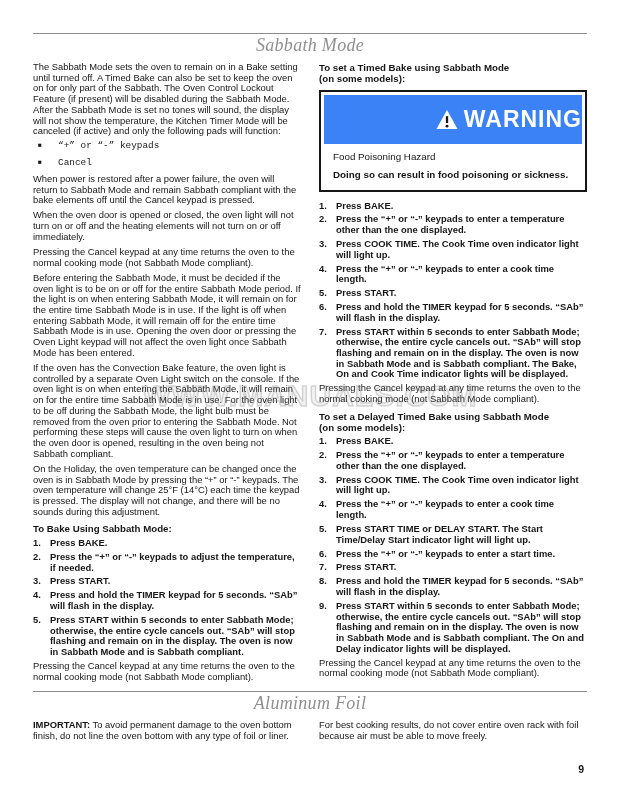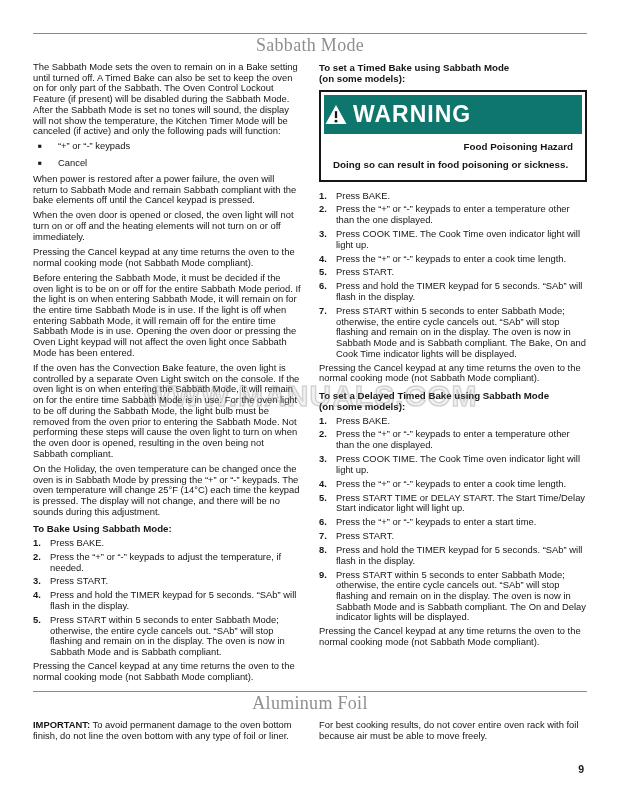--- a/index.html
+++ b/index.html
@@ -5,39 +5,39 @@
   html,body{margin:0;padding:0;}
   body{
     width:620px;height:802px;background:#ffffff;position:relative;overflow:hidden;
     font-family:"Liberation Sans", sans-serif;color:#161616;
     -webkit-font-smoothing:antialiased;
   }
   .content{position:absolute;left:33px;top:0;width:554px;z-index:1;}
   .rule{border-top:1.5px solid #8a8a8a;margin-top:33px;}
   .section-title{
     font-family:"Liberation Serif", serif;font-weight:normal;color:#8f8f8f;
-    font-size:18px;text-align:center;margin:1px 0 6px;letter-spacing:0.3px;
+    font-size:18px;text-align:center;margin:1px 0 6px;letter-spacing:0.3px;font-style:italic;
   }
   .cols{display:flex;gap:18px;align-items:flex-start;}
   .col{width:268px;flex:none;}
   p.body{font-size:9.4px;line-height:10.7px;margin:0 0 4.5px;}
   .subhead{font-size:9.7px;font-weight:bold;line-height:11px;margin:6px 0 3.5px;}
   .subhead .ln{display:block;}
   .steps{margin:0 0 2px;}
   .step{display:flex;font-size:9.4px;line-height:10.7px;margin:0 0 3.2px;}
   .step .n{font-weight:bold;width:17px;flex:none;}
-  .step .t{flex:1;}
+  .step .t{flex:1;font-weight:bold;}
   .bullets{margin:2px 0 5px;}
-  .brow{display:flex;font-size:9.4px;line-height:10.7px;margin:0 0 5.5px;}
+  .brow{display:flex;font-size:9.4px;line-height:10.7px;margin:0 0 5.5px;font-family:Liberation Mono, monospace;}
   .brow .sq{width:20px;flex:none;font-size:6.5px;line-height:10.7px;padding-left:5px;}
   .warnbox{border:2px solid #161616;padding:3px;margin:6px 0 9px;background:#fff;}
-  .warnband{background:#0f766e;color:#fff;height:39px;display:flex;align-items:center;justify-content:flex-start;gap:5px;}
+  .warnband{background:#3b82f6;color:#fff;height:49px;display:flex;align-items:center;justify-content:flex-end;gap:5px;}
   .warnband .wtext{font-size:23px;font-weight:bold;letter-spacing:1px;}
   .warnbody{padding:3px 9px 2px;}
-  .hazard{text-align:right;font-weight:bold;font-size:9.8px;margin:4px 0 7px;}
+  .hazard{text-align:left;font-weight:normal;font-size:9.8px;margin:4px 0 7px;}
   .warnp{font-weight:bold;font-size:9.8px;line-height:11.5px;margin:0 0 8px;}
   .alum-cols{display:flex;gap:18px;margin-top:2px;}
   .alum-col{width:268px;flex:none;}
   .imp{font-weight:bold;}
   .pagenum{position:absolute;top:763px;right:36px;font-size:10.5px;font-weight:bold;z-index:2;}
   .watermark{
     position:absolute;top:379px;left:50%;transform:translateX(-50%);
     white-space:nowrap;z-index:3;pointer-events:none;
     font-size:30px;font-weight:bold;letter-spacing:1px;
     color:rgba(125,125,125,0.10);

